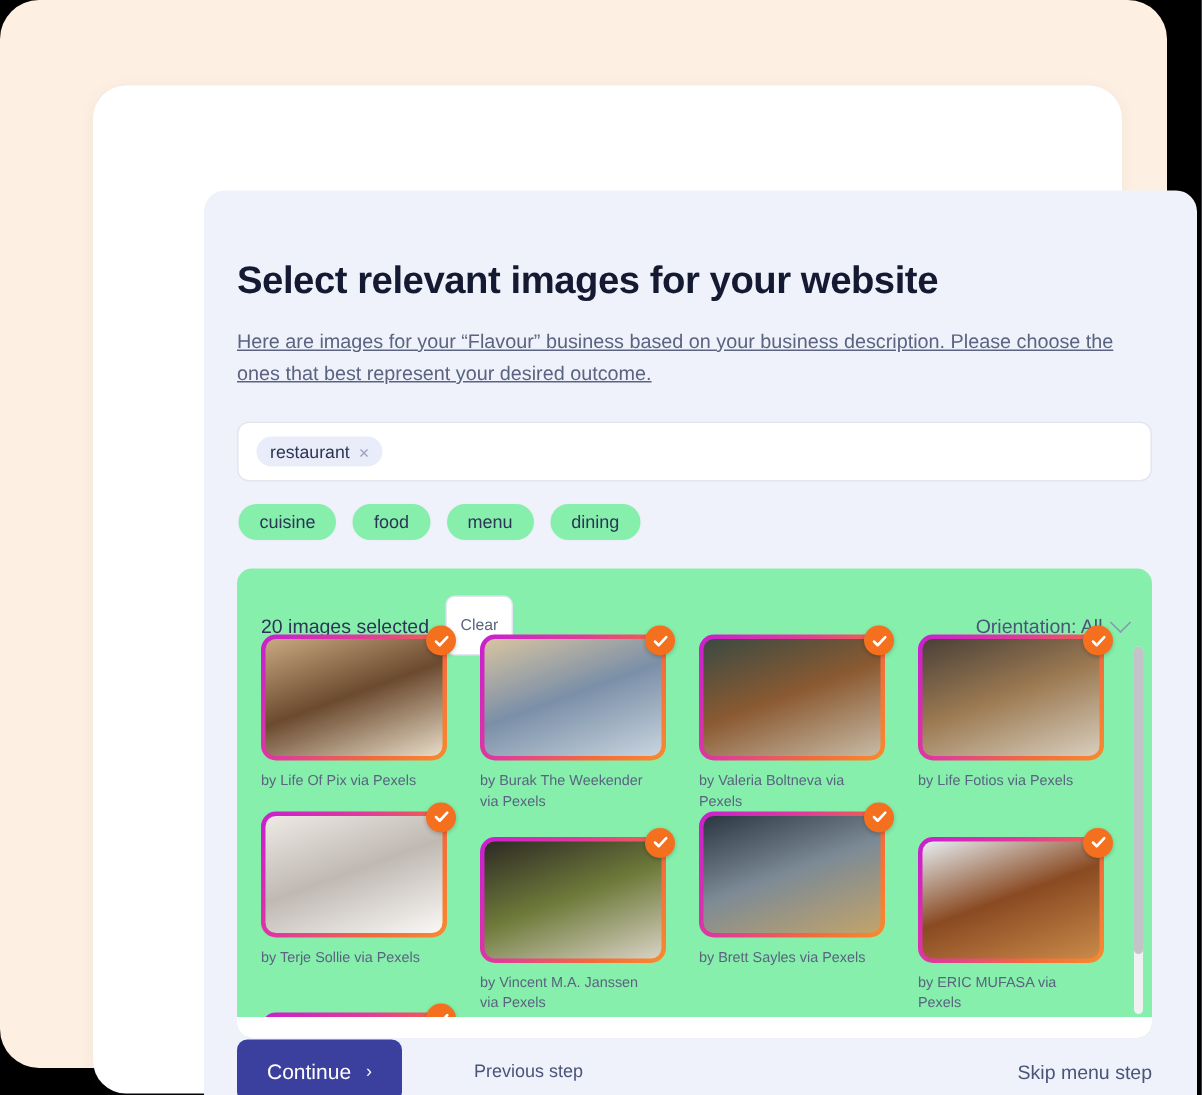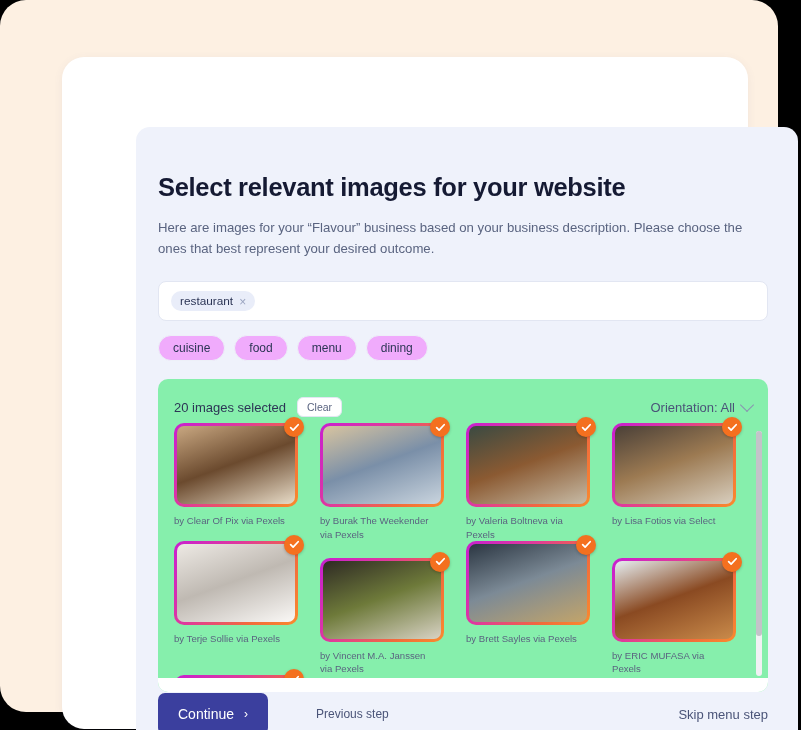--- a/index.html
+++ b/index.html
@@ -23,51 +23,52 @@
 
   .inner{position:absolute;left:22px;top:45px;width:610px;}
 
   h1{
     margin:0;font-size:25.5px;font-weight:700;color:#151A33;
     letter-spacing:-.3px;line-height:1.2;
   }
   .subtitle{
     margin:14px 0 0 0;font-size:13.2px;line-height:1.62;color:#5A6480;
     max-width:595px;
+    text-decoration:underline;
   }
 
   
   .tagbox{
     margin-top:22px;height:40px;background:#fff;border:1px solid #E2E6F2;
     border-radius:8px;display:flex;align-items:center;padding:0 12px;box-sizing:border-box;
   }
   .tag{
     display:inline-flex;align-items:flex-end;gap:6px;background:#E9EDF9;
     border-radius:11px;padding:3px 9px;font-size:11.8px;color:#2C3555;
   }
   .tag .x{color:#9AA4C0;font-size:12px;line-height:1;cursor:pointer;}
 
   .suggestions{margin-top:14px;display:flex;gap:9px;}
   .chip{
-    background:#f0abfc;border-radius:13px;padding:5px 14px;font-size:12px;
+    background:#86efac;border-radius:13px;padding:5px 14px;font-size:12px;
     color:#2C3555;border:1px solid #EDF0F8;cursor:pointer;
   }
 
   
   .imgpanel{
     margin-top:18px;background:#86efac;border-radius:10px;
     width:610px;height:313px;box-sizing:border-box;position:relative;overflow:hidden;
   }
   .imgpanel-head{
     display:flex;align-items:center;padding:18px 16px 0 16px;
   }
   .sel-count{font-size:13px;color:#2C3555;}
   .clear-btn{
     margin-left:11px;font-size:10.5px;color:#5A6480;background:#fff;
-    border:1px solid #E2E6F2;border-radius:6px;padding:3px 9px;cursor:pointer;
+    border:1px solid #E2E6F2;border-radius:6px;padding:13px 9px;cursor:pointer;
   }
   .orient{
     margin-left:auto;font-size:13px;color:#4A5478;display:flex;align-items:center;gap:7px;cursor:pointer;
   }
   .chev{width:9px;height:9px;border-right:1.6px solid #8A93B0;border-bottom:1.6px solid #8A93B0;
         transform:rotate(45deg);margin-top:-4px;}
 
   .grid{
     position:absolute;left:0;top:44px;right:0;bottom:0;
     padding:0 22px 0 16px;
@@ -157,21 +158,21 @@
           <div class="grid" id="image-grid">
               <div class="cell">
                 <div class="thumb">
                   <div class="photo" style="background: linear-gradient(160deg, rgb(201, 168, 130) 0%, rgb(107, 74, 46) 48%, rgb(232, 220, 200) 100%);"></div>
                   <div class="badge">
                     <svg viewBox="0 0 12 12">
                       <path d="M1.8 6.2 L4.5 8.9 L10 3" fill="none" stroke="#fff" stroke-width="1.9" stroke-linecap="round" stroke-linejoin="round"></path>
                     </svg>
                   </div>
                 </div>
-                <div class="caption">by Clear Of Pix via Pexels</div>
+                <div class="caption">by Life Of Pix via Pexels</div>
               </div>
               <div class="cell">
                 <div class="thumb">
                   <div class="photo" style="background: linear-gradient(160deg, rgb(216, 196, 160) 0%, rgb(122, 143, 168) 48%, rgb(201, 212, 222) 100%);"></div>
                   <div class="badge">
                     <svg viewBox="0 0 12 12">
                       <path d="M1.8 6.2 L4.5 8.9 L10 3" fill="none" stroke="#fff" stroke-width="1.9" stroke-linecap="round" stroke-linejoin="round"></path>
                     </svg>
                   </div>
                 </div>
@@ -190,21 +191,21 @@
               </div>
               <div class="cell">
                 <div class="thumb">
                   <div class="photo" style="background: linear-gradient(160deg, rgb(74, 64, 56) 0%, rgb(156, 122, 82) 48%, rgb(216, 206, 190) 100%);"></div>
                   <div class="badge">
                     <svg viewBox="0 0 12 12">
                       <path d="M1.8 6.2 L4.5 8.9 L10 3" fill="none" stroke="#fff" stroke-width="1.9" stroke-linecap="round" stroke-linejoin="round"></path>
                     </svg>
                   </div>
                 </div>
-                <div class="caption">by Lisa Fotios via Select</div>
+                <div class="caption">by Life Fotios via Pexels</div>
               </div>
               <div class="cell">
                 <div class="thumb">
                   <div class="photo" style="background: linear-gradient(160deg, rgb(237, 233, 228) 0%, rgb(191, 185, 178) 48%, rgb(250, 248, 246) 100%);"></div>
                   <div class="badge">
                     <svg viewBox="0 0 12 12">
                       <path d="M1.8 6.2 L4.5 8.9 L10 3" fill="none" stroke="#fff" stroke-width="1.9" stroke-linecap="round" stroke-linejoin="round"></path>
                     </svg>
                   </div>
                 </div>

